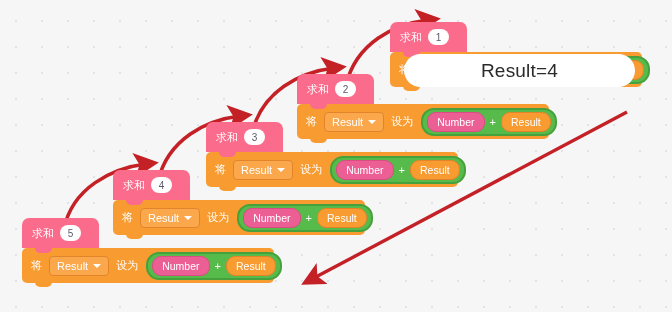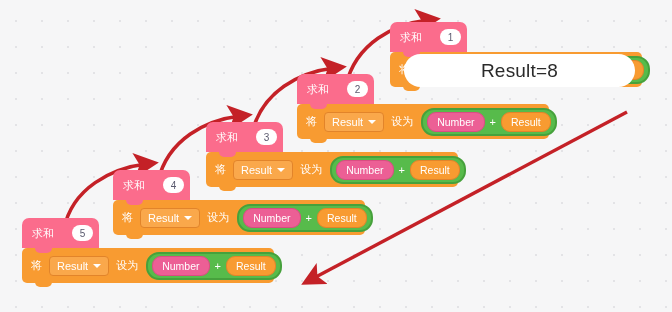--- a/index.html
+++ b/index.html
@@ -32,21 +32,21 @@
     width:77px;
     z-index:3;
   }
   .hat::after{ 
     content:"";position:absolute;left:13px;bottom:-5px;
     width:17px;height:6px;background:#fb6c8c;
     border-radius:0 0 5px 5px;
   }
   .hat-label{
     color:#ffffff;font-size:11px;line-height:11px;
-    margin-right:18px;white-space:nowrap;
+    margin-right:6px;white-space:nowrap;
     font-family:Liberation Serif, serif;
   }
   .hat-num{
     background:#ffffff;color:#5a5a6e;
     border-radius:9px;min-width:21px;height:16px;
     display:flex;align-items:center;justify-content:center;
     font-size:10px;padding:0 4px;box-sizing:border-box;
   }
 
   
@@ -138,21 +138,21 @@
       </span>
       <span class="zh">设为</span>
       <span class="op-add">
         <span class="pill pill-number">Number</span>
         <span class="plus">+</span>
         <span class="pill pill-result">Result</span>
       </span>
     </div>
   </div>
 
-  <div class="result-box" style="left:404px;top:54px;width:231px;height:33px;">Result=8</div>
+  <div class="result-box" style="left:404px;top:54px;width:231px;height:33px;">Result=4</div>
 
   <div class="script" style="left:297px;top:74px;">
     <div class="hat">
       <span class="hat-label">求和</span>
       <span class="hat-num">2</span>
     </div>
     <div class="stmt" style="width:252px;">
       <span class="zh">将</span>
       <span class="dropdown">
         <span class="dd-text">Result</span>

